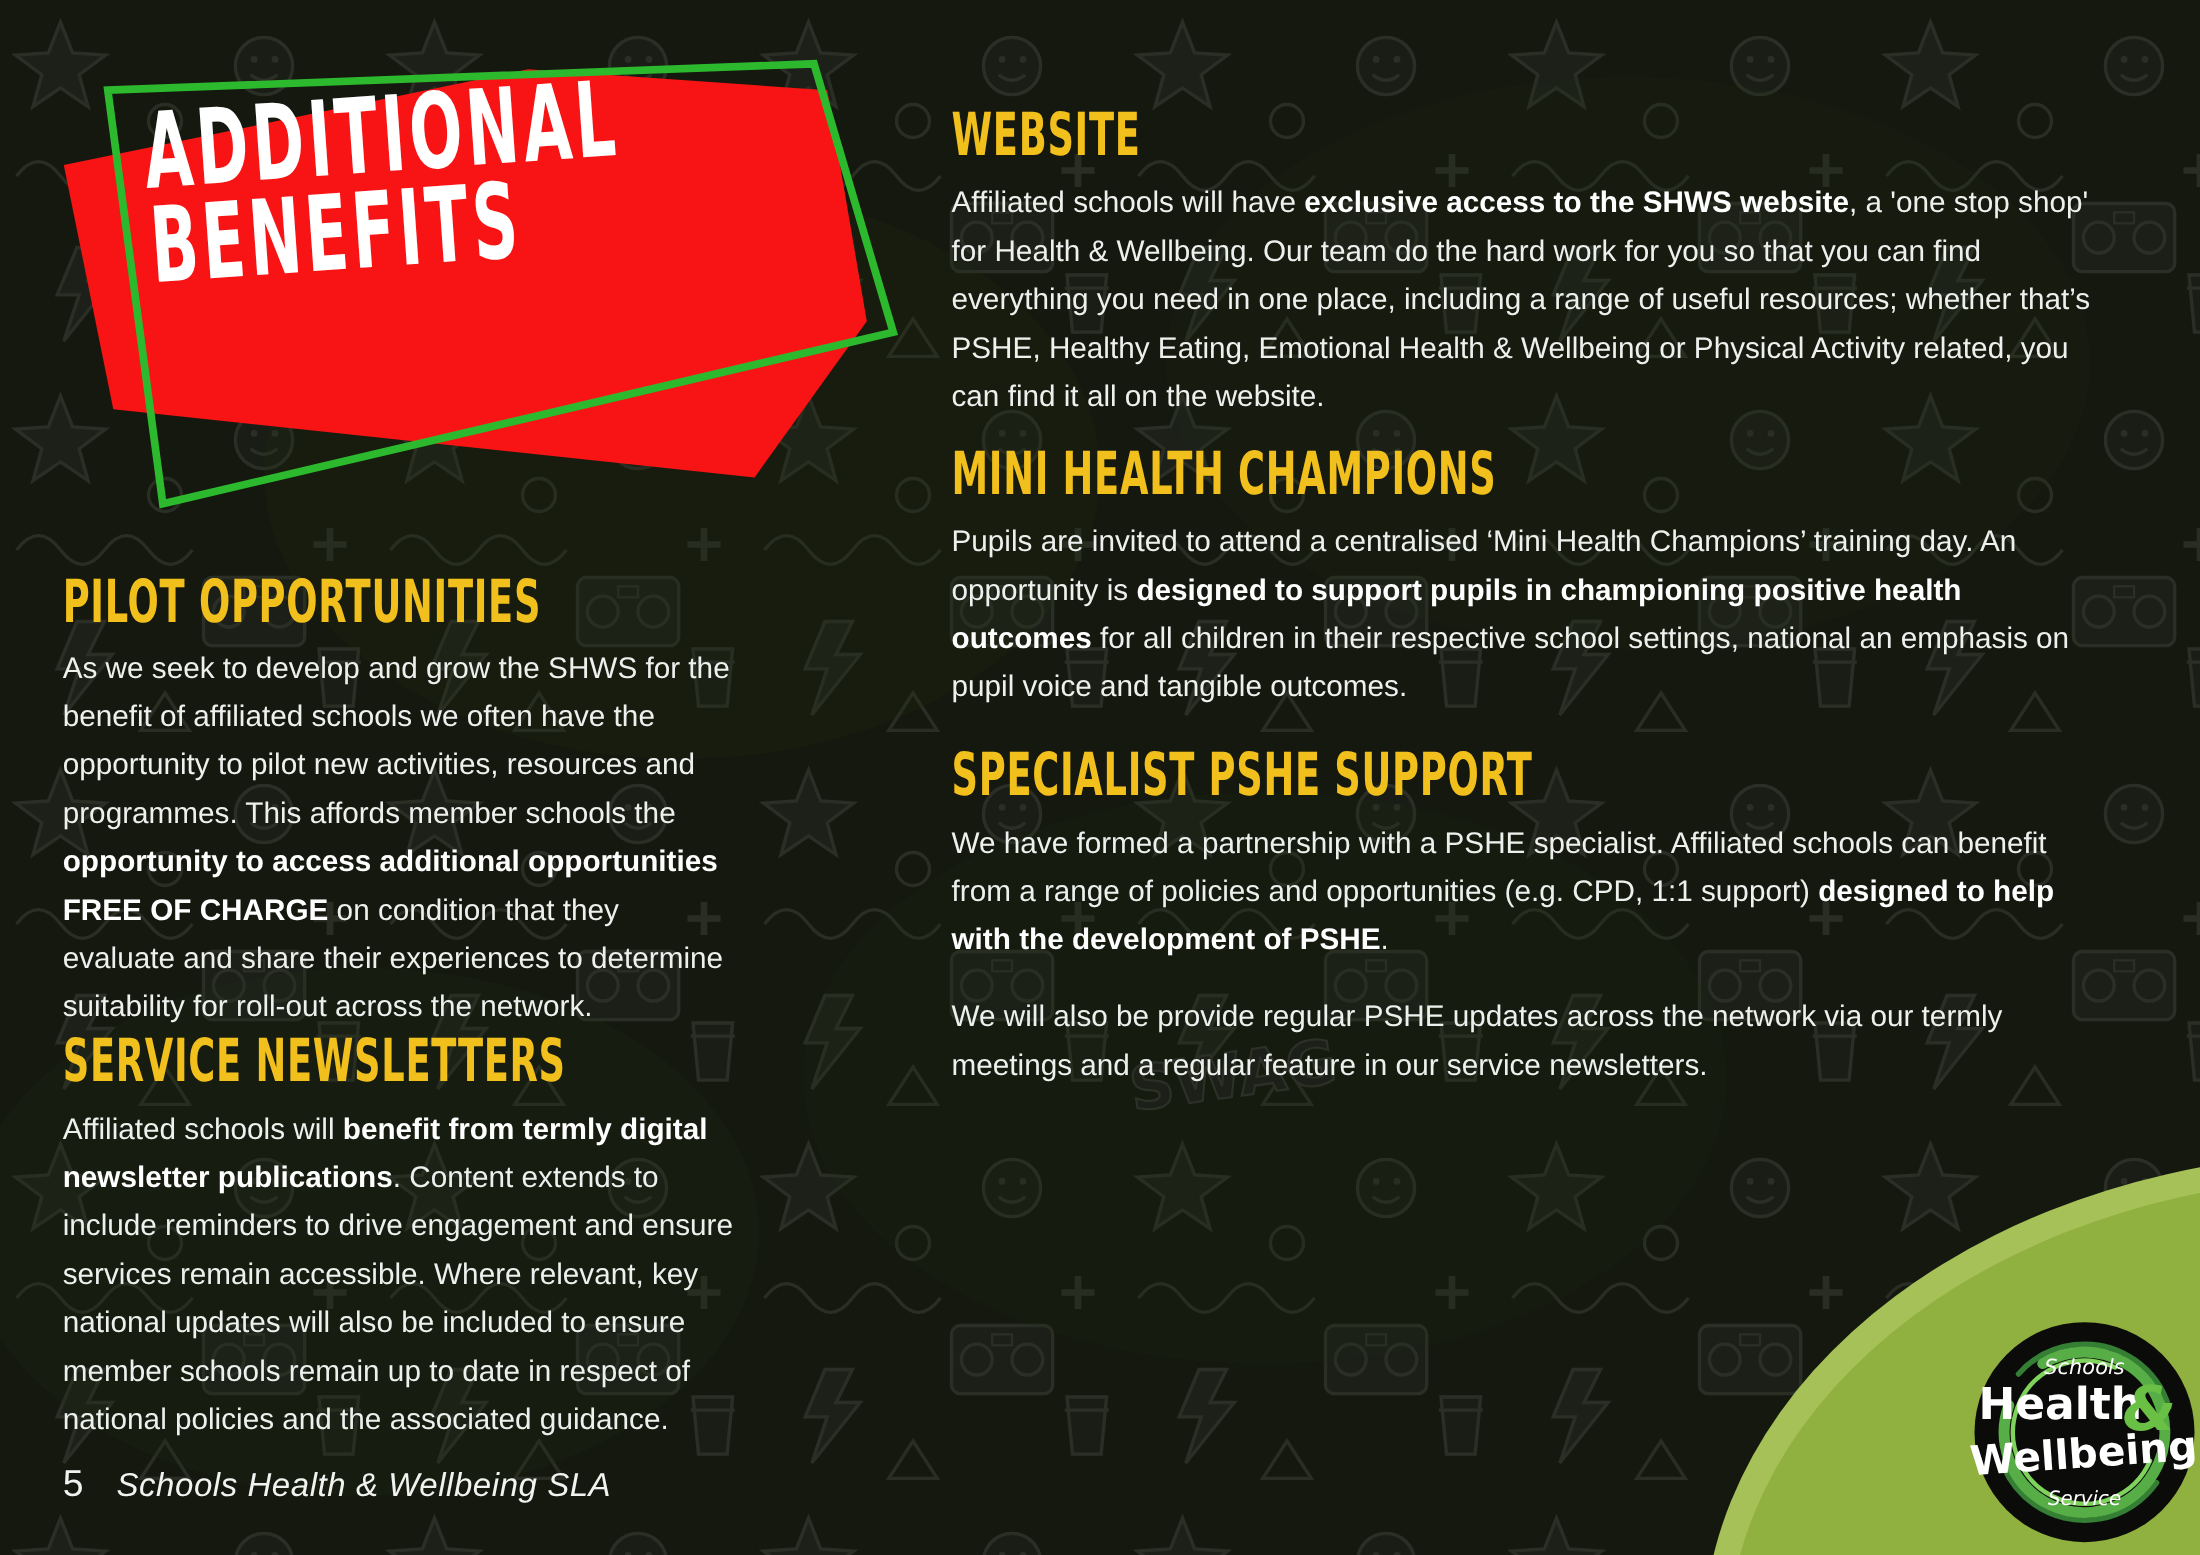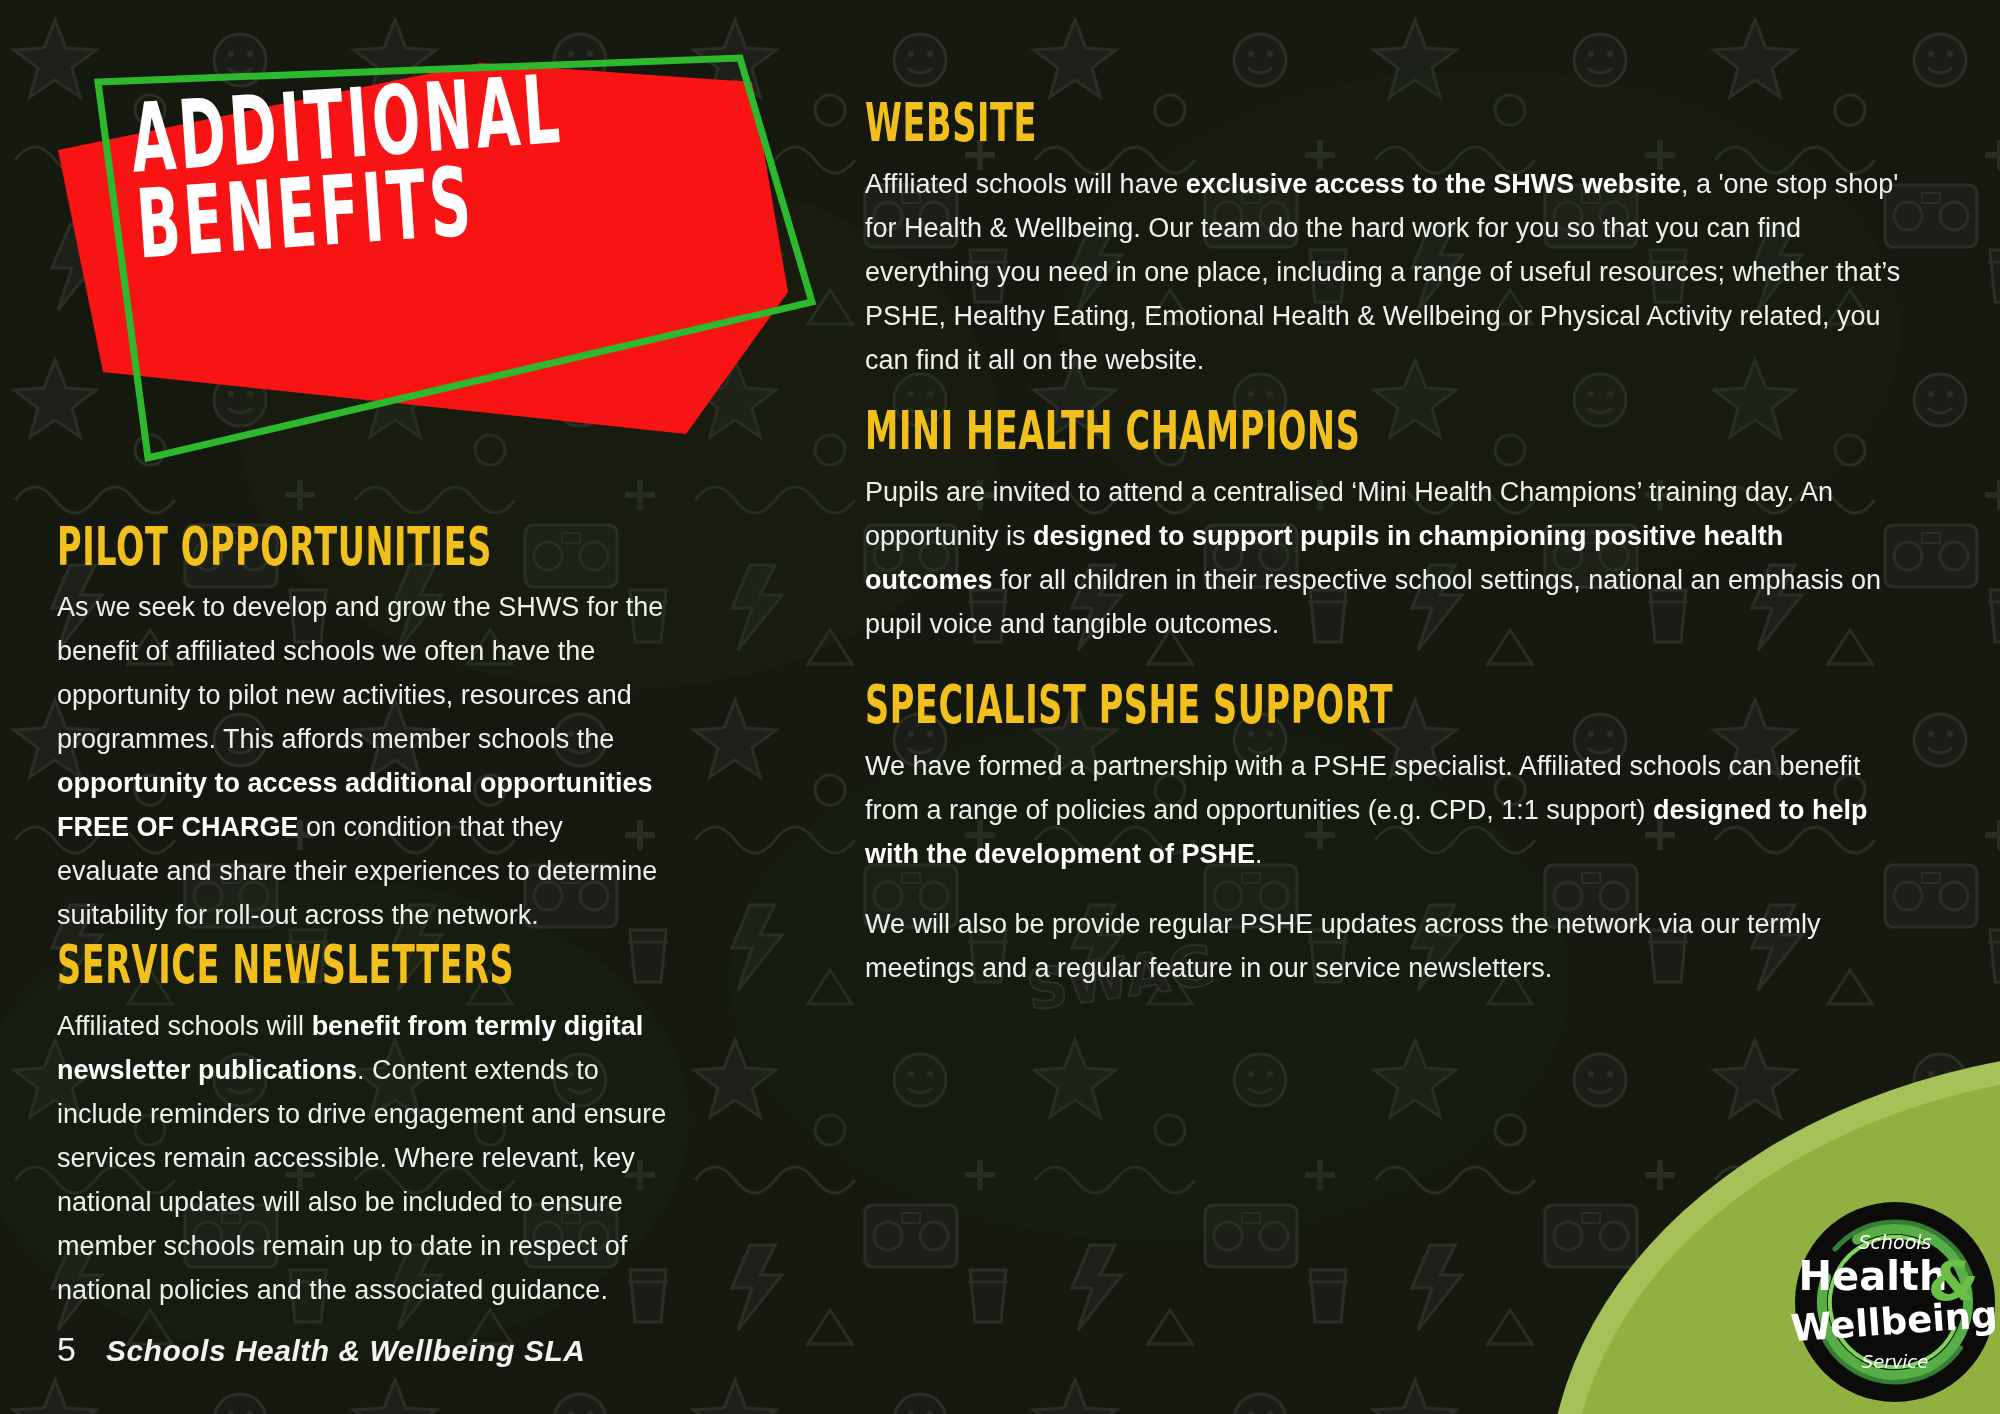--- a/index.html
+++ b/index.html
@@ -53,21 +53,21 @@
     white-space:nowrap;
   }
 
   
   #footer{
     left:57px;top:1330px;
     display:flex;align-items:baseline;gap:30px;
     color:#f2f3f1;
   }
   #footer .page-num{font-size:34px;font-weight:400;}
-  #footer .doc-title{font-size:30px;font-style:italic;font-weight:700;letter-spacing:.5px;}
+  #footer .doc-title{font-size:30px;font-style:italic;font-weight:400;letter-spacing:.5px;}
 
   
   text{font-family:"DejaVu Sans", sans-serif;}
 </style>
 </head>
 <body>
 
 <svg id="bg-doodles" class="layer" width="2000" height="1414" viewBox="0 0 2000 1414">
   <defs>
     <pattern id="doodle" width="340" height="340" patternUnits="userSpaceOnUse">

